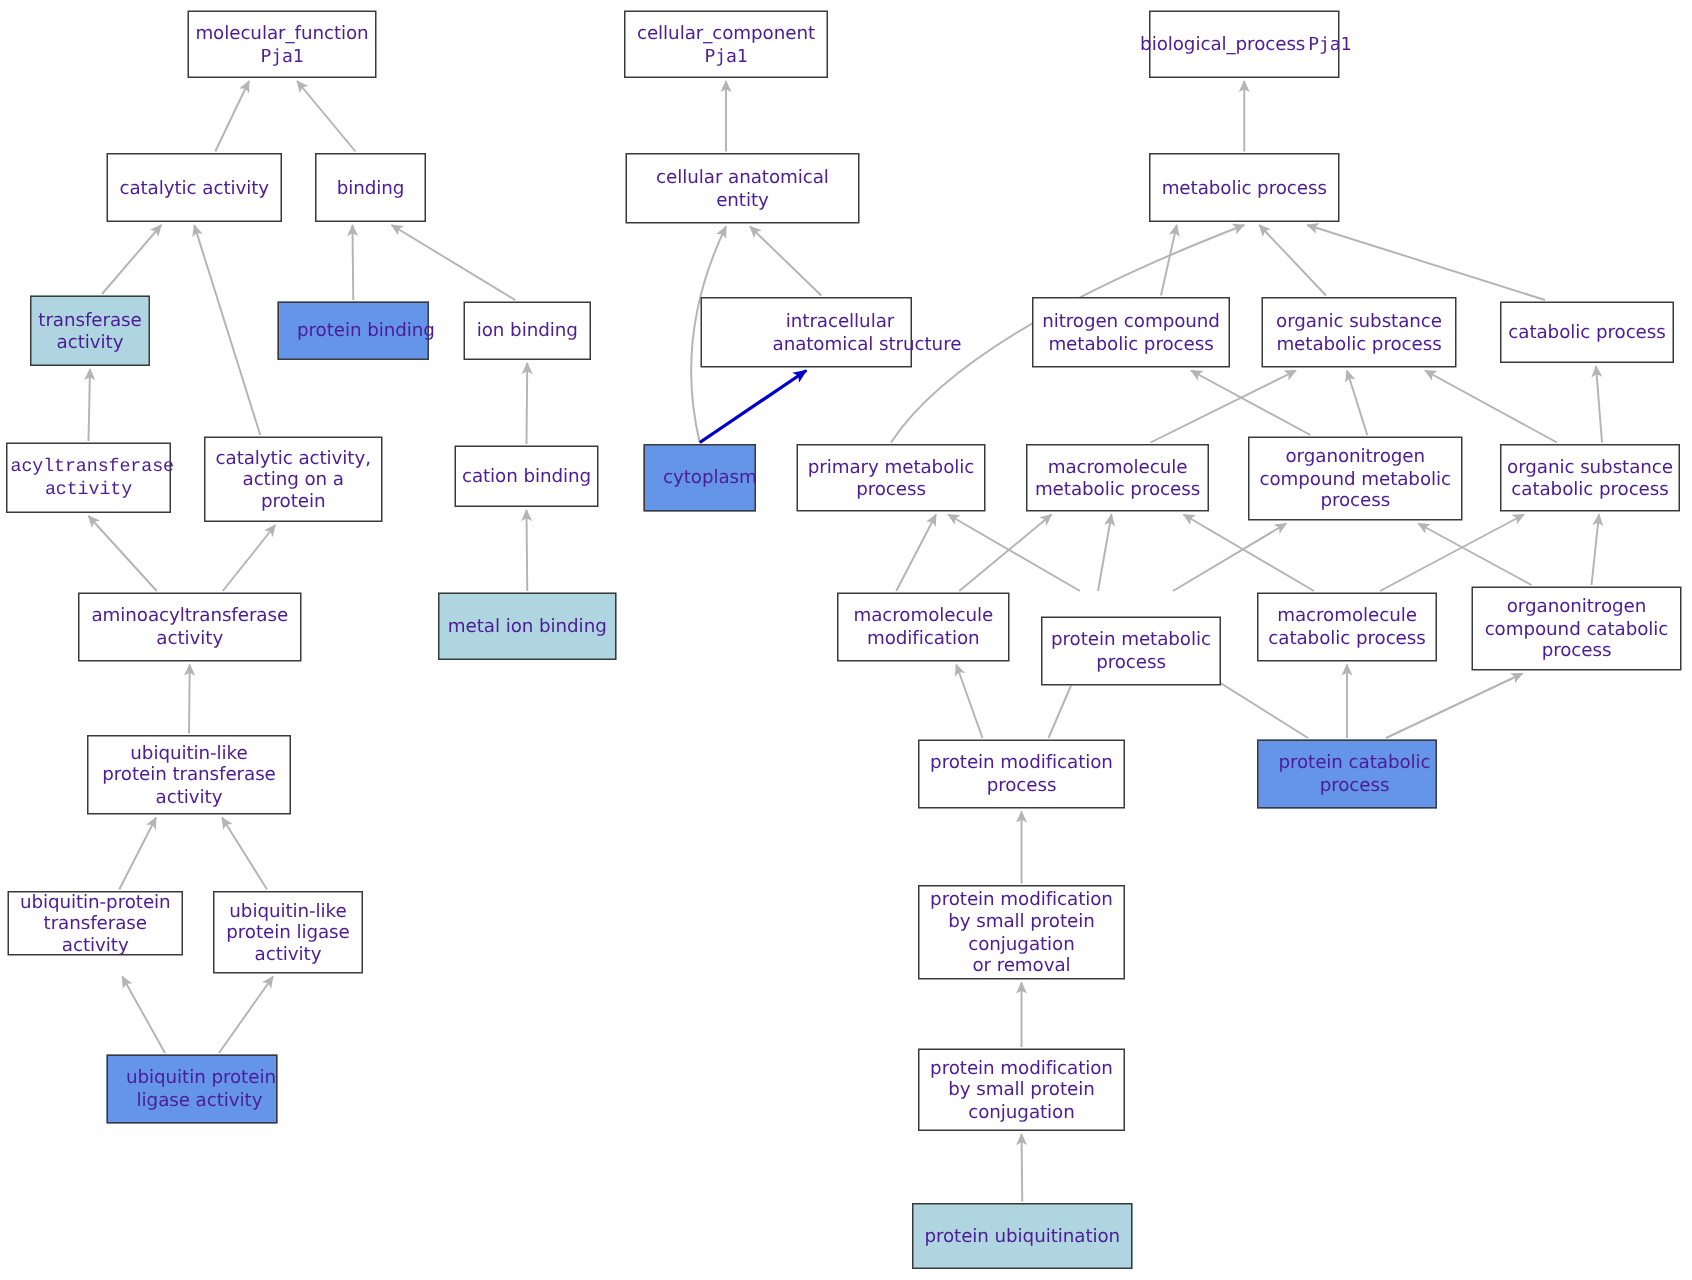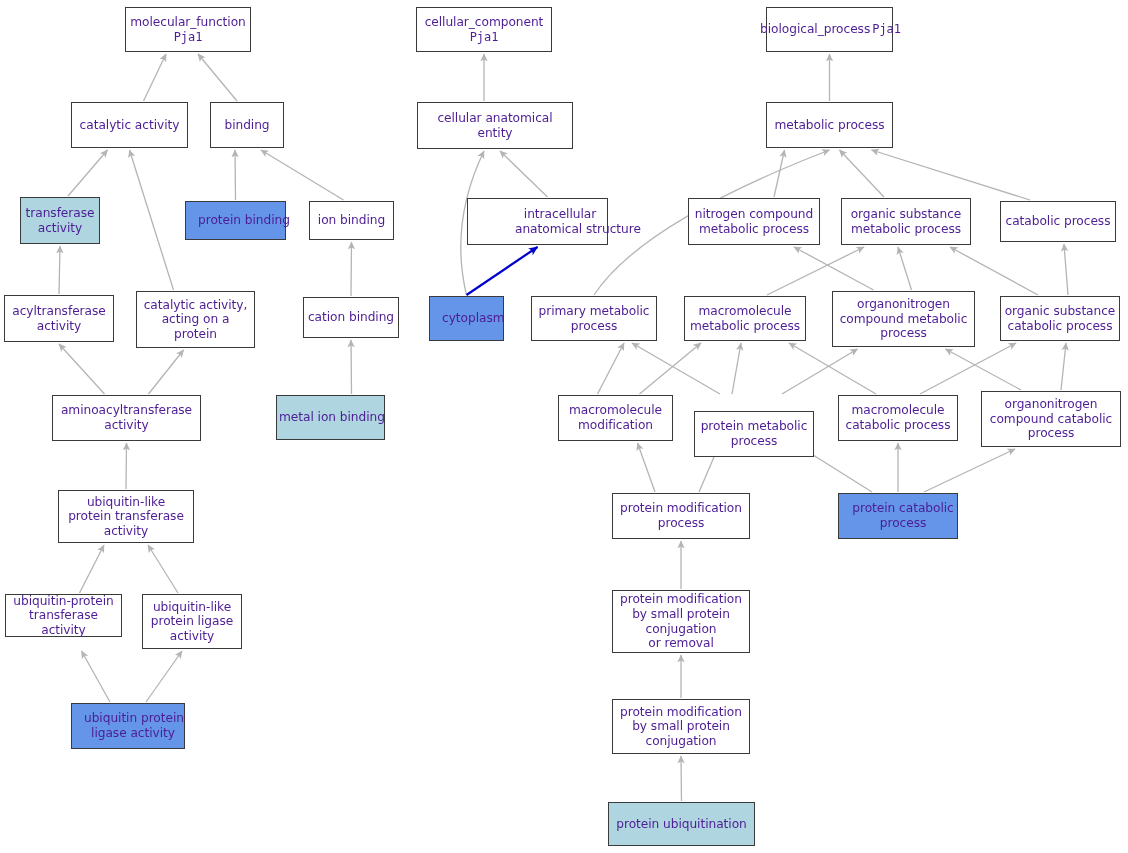--- a/index.html
+++ b/index.html
@@ -123,29 +123,29 @@
       <path d="M681.5,801 L681,756" fill="none" stroke="#b4b4b4" stroke-width="1.3" marker-end="url(#ah-d)"></path>
     </svg>
   <div id="node-layer">
       <div class="go-node root" style="left: 125px; top: 7px; width: 126px; height: 45px; flex-direction: column;"><span class="node-label" style="display: inline;">molecular_function</span><span class="root-line2">Pja1</span></div>
       <div class="go-node" style="left: 71px; top: 102px; width: 117px; height: 46px;"><span class="node-label">catalytic activity</span></div>
       <div class="go-node" style="left: 210px; top: 102px; width: 74px; height: 46px;"><span class="node-label">binding</span></div>
       <div class="go-node fill-light" style="left: 20px; top: 197px; width: 80px; height: 47px;"><span class="node-label">transferase
 activity</span></div>
       <div class="go-node fill-medium" style="left: 185px; top: 201px; width: 101px; height: 39px;"><span class="node-label">protein binding</span></div>
       <div class="go-node" style="left: 309px; top: 201px; width: 85px; height: 39px;"><span class="node-label">ion binding</span></div>
-      <div class="go-node" style="left: 4px; top: 295px; width: 110px; height: 47px;"><span class="node-label">acyltransferase
+      <div class="go-node" style="left: 4px; top: 295px; width: 110px; height: 47px; font-family: Liberation Mono, monospace;"><span class="node-label">acyltransferase
 activity</span></div>
       <div class="go-node" style="left: 136px; top: 291px; width: 119px; height: 57px;"><span class="node-label">catalytic activity,
 acting on a
 protein</span></div>
       <div class="go-node" style="left: 303px; top: 297px; width: 96px; height: 41px;"><span class="node-label">cation binding</span></div>
       <div class="go-node" style="left: 52px; top: 395px; width: 149px; height: 46px;"><span class="node-label">aminoacyltransferase
 activity</span></div>
-      <div class="go-node fill-light" style="left: 276px; top: 395px; width: 109px; height: 45px; align-items: center;"><span class="node-label">metal ion binding</span></div>
+      <div class="go-node fill-light" style="left: 292px; top: 395px; width: 119px; height: 45px; align-items: center;"><span class="node-label">metal ion binding</span></div>
       <div class="go-node" style="left: 58px; top: 490px; width: 136px; height: 53px;"><span class="node-label">ubiquitin-like
 protein transferase
 activity</span></div>
       <div class="go-node" style="left: 5px; top: 594px; width: 117px; height: 43px;"><span class="node-label">ubiquitin-protein
 transferase
 activity</span></div>
       <div class="go-node" style="left: 142px; top: 594px; width: 100px; height: 55px;"><span class="node-label">ubiquitin-like
 protein ligase
 activity</span></div>
       <div class="go-node fill-medium" style="left: 71px; top: 703px; width: 114px; height: 46px;"><span class="node-label">ubiquitin protein

